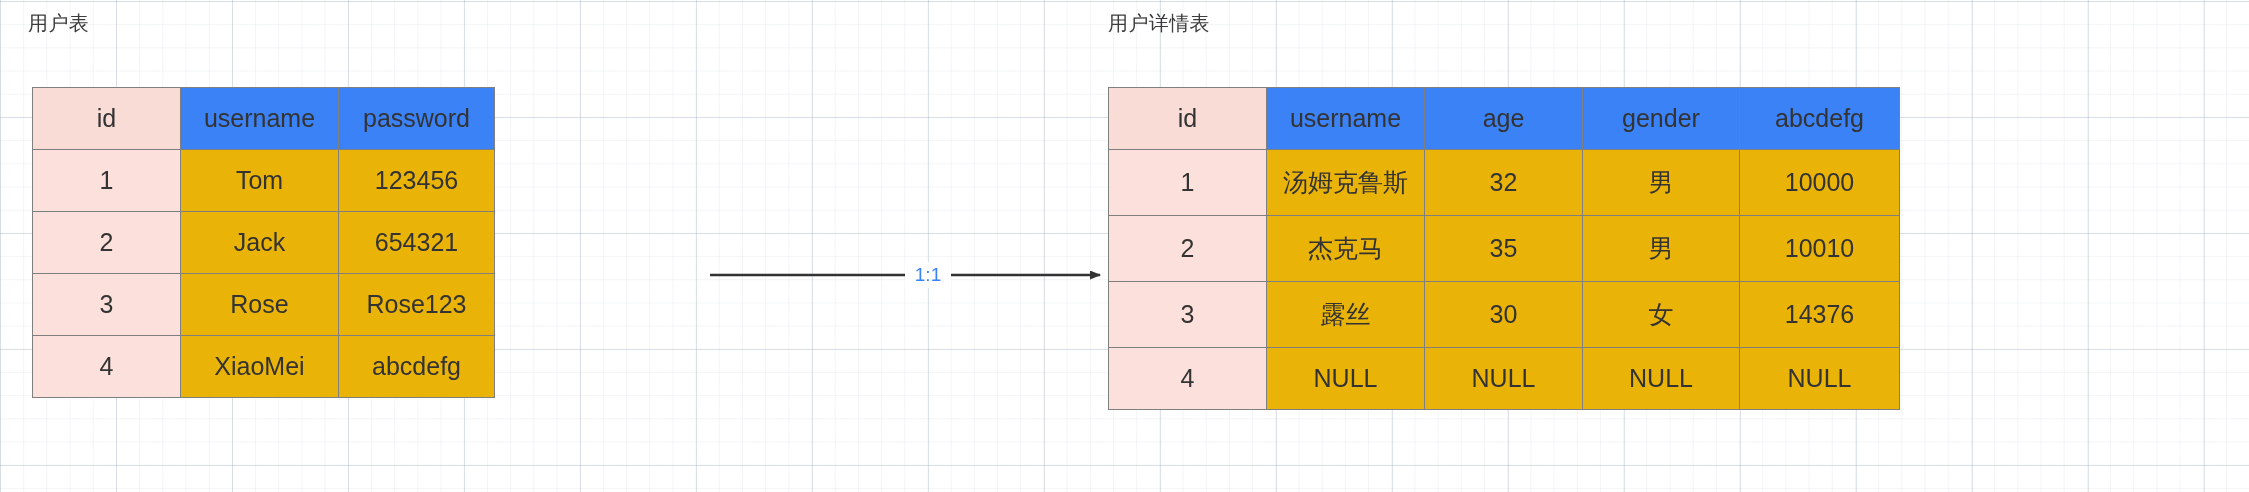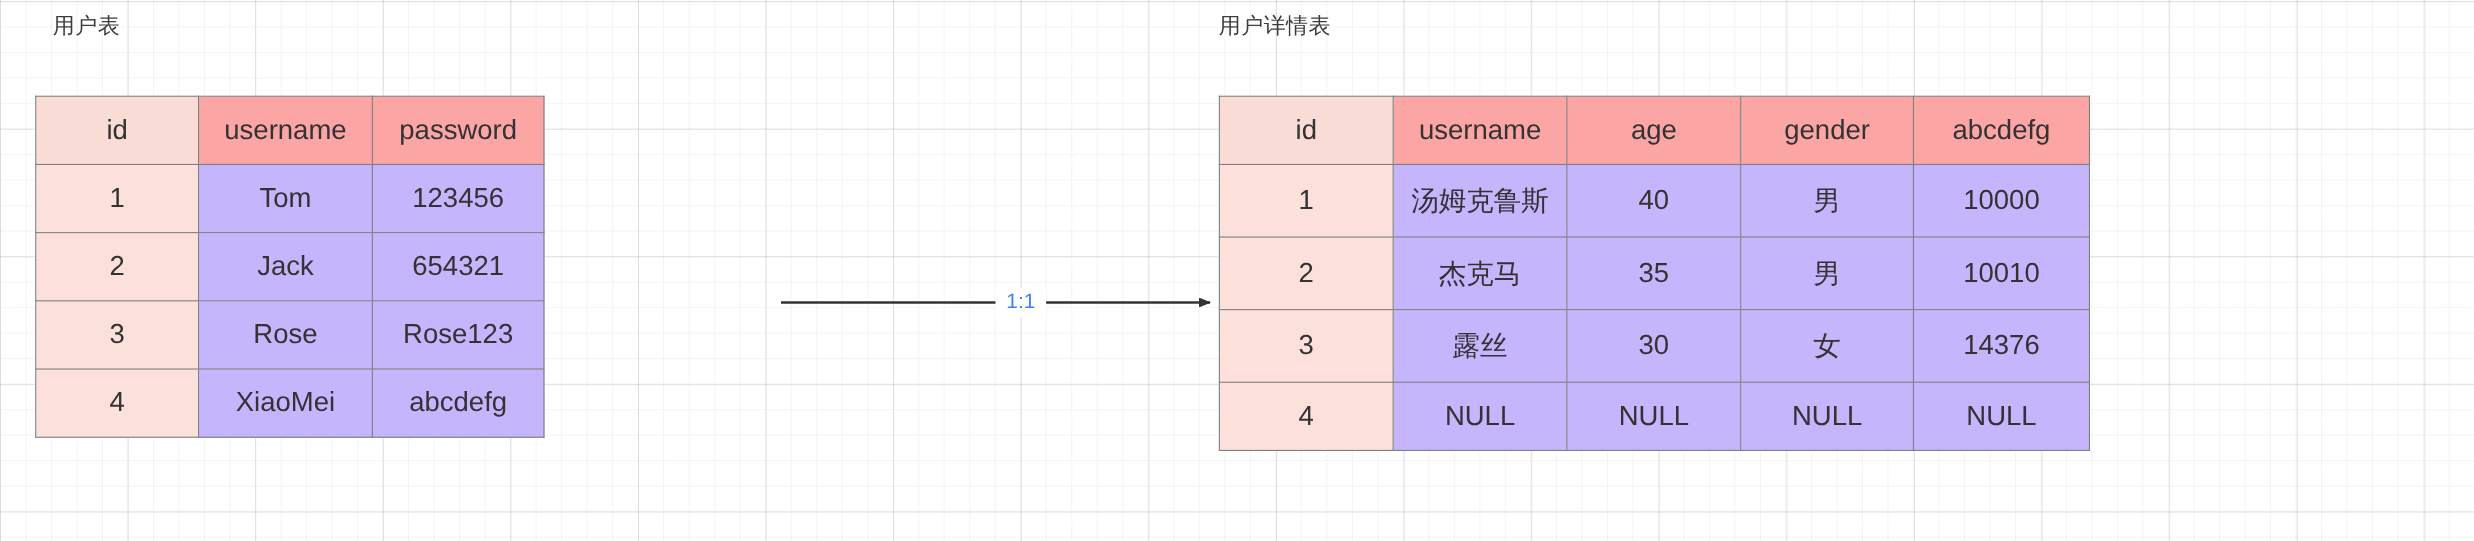--- a/index.html
+++ b/index.html
@@ -57,33 +57,33 @@
     vertical-align: middle;
     font-weight: normal;
     color: #333333;
     font-size: 25px;
     padding: 16px;
     height: 52px;
     box-sizing: border-box;
   }
   table.er-table thead th {
     height: 55px;
-    background: #fca5a5;
+    background: #3b82f6;
     font-size: 25px;
     color: #333333;
   }
   table.er-table thead th.pk,
   table.er-table tbody td.pk {
     background: #fadcd6;
   }
   table.er-table tbody td.pk {
     background: #fce0db;
   }
   table.er-table tbody td {
-    background: #c4b5fd;
+    background: #eab308;
   }
   
   #relation-arrow {
     position: absolute;
     left: 708px;
     top: 252px;
     width: 404px;
     height: 46px;
   }
   #relation-label {
@@ -98,21 +98,21 @@
     line-height: 26px;
   }
 </style>
 </head>
 <body>
 
 <div id="canvas-grid"></div>
 
 <div class="stage">
 
-  <div class="table-caption" style="left:48px; top:10px;">用户表</div>
+  <div class="table-caption" style="left:28px; top:10px;">用户表</div>
 
   <div class="table-block" style="left:32px; top:87px;">
     <table class="er-table">
       <thead>
         <tr>
           <th class="pk" style="width:148px;">id</th>
           <th style="width:158px;">username</th>
           <th style="width:156px;">password</th>
         </tr>
       </thead>
@@ -161,21 +161,21 @@
           <th style="width:158px;">username</th>
           <th style="width:158px;">age</th>
           <th style="width:157px;margin-top:24px;">gender</th>
           <th style="width:160px;">abcdefg</th>
         </tr>
       </thead>
       <tbody>
         <tr>
           <td class="pk">1</td>
           <td>汤姆克鲁斯</td>
-          <td>40</td>
+          <td>32</td>
           <td>男</td>
           <td>10000</td>
         </tr>
         <tr>
           <td class="pk">2</td>
           <td>杰克马</td>
           <td>35</td>
           <td>男</td>
           <td>10010</td>
         </tr>

